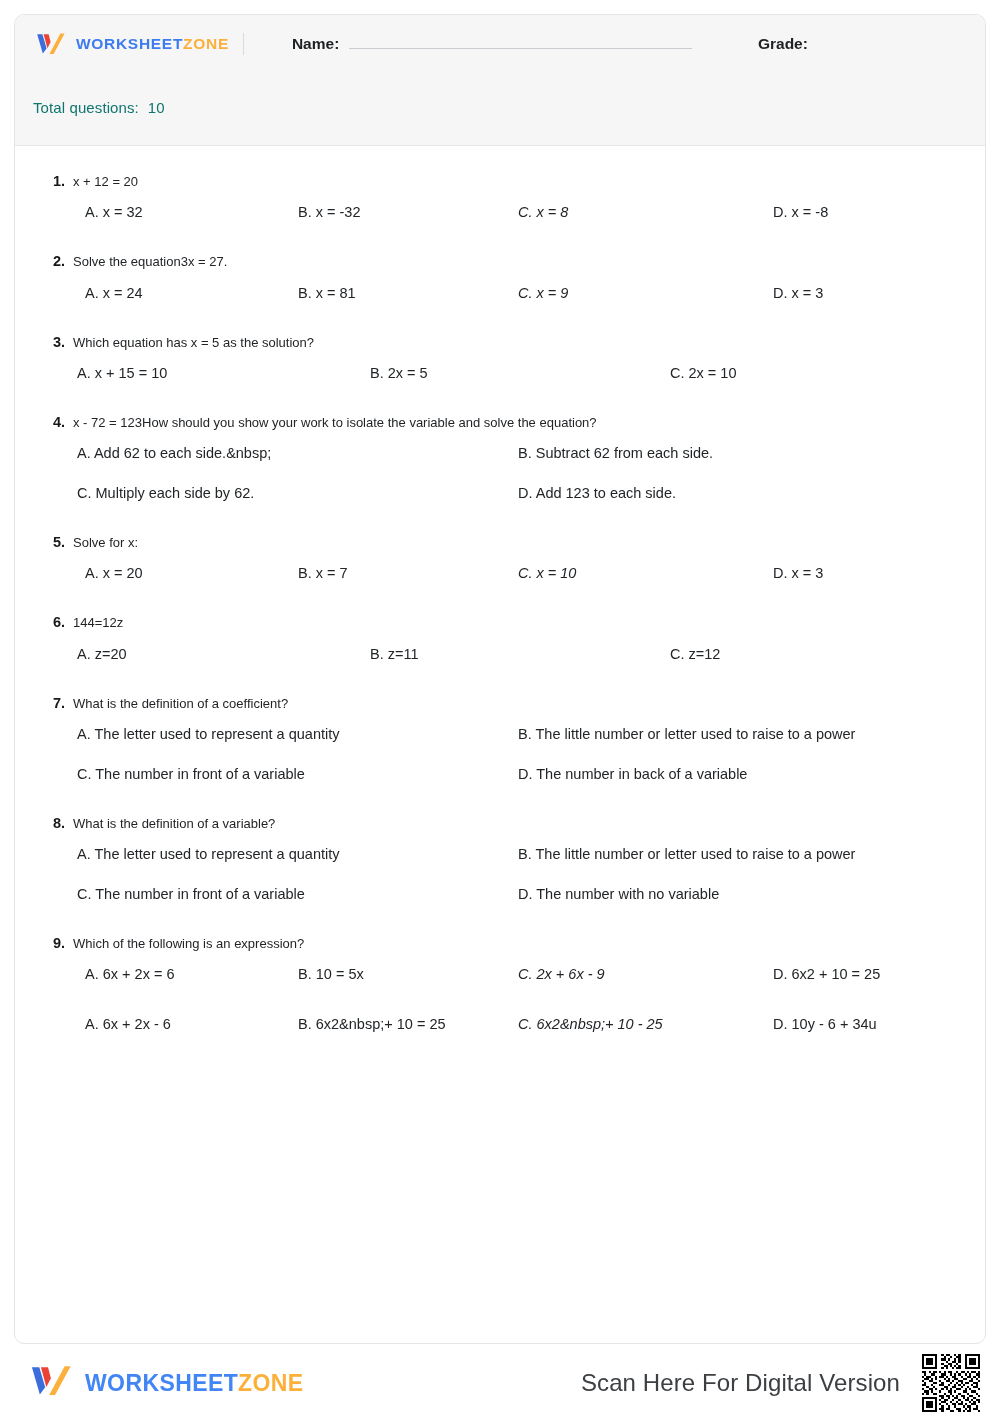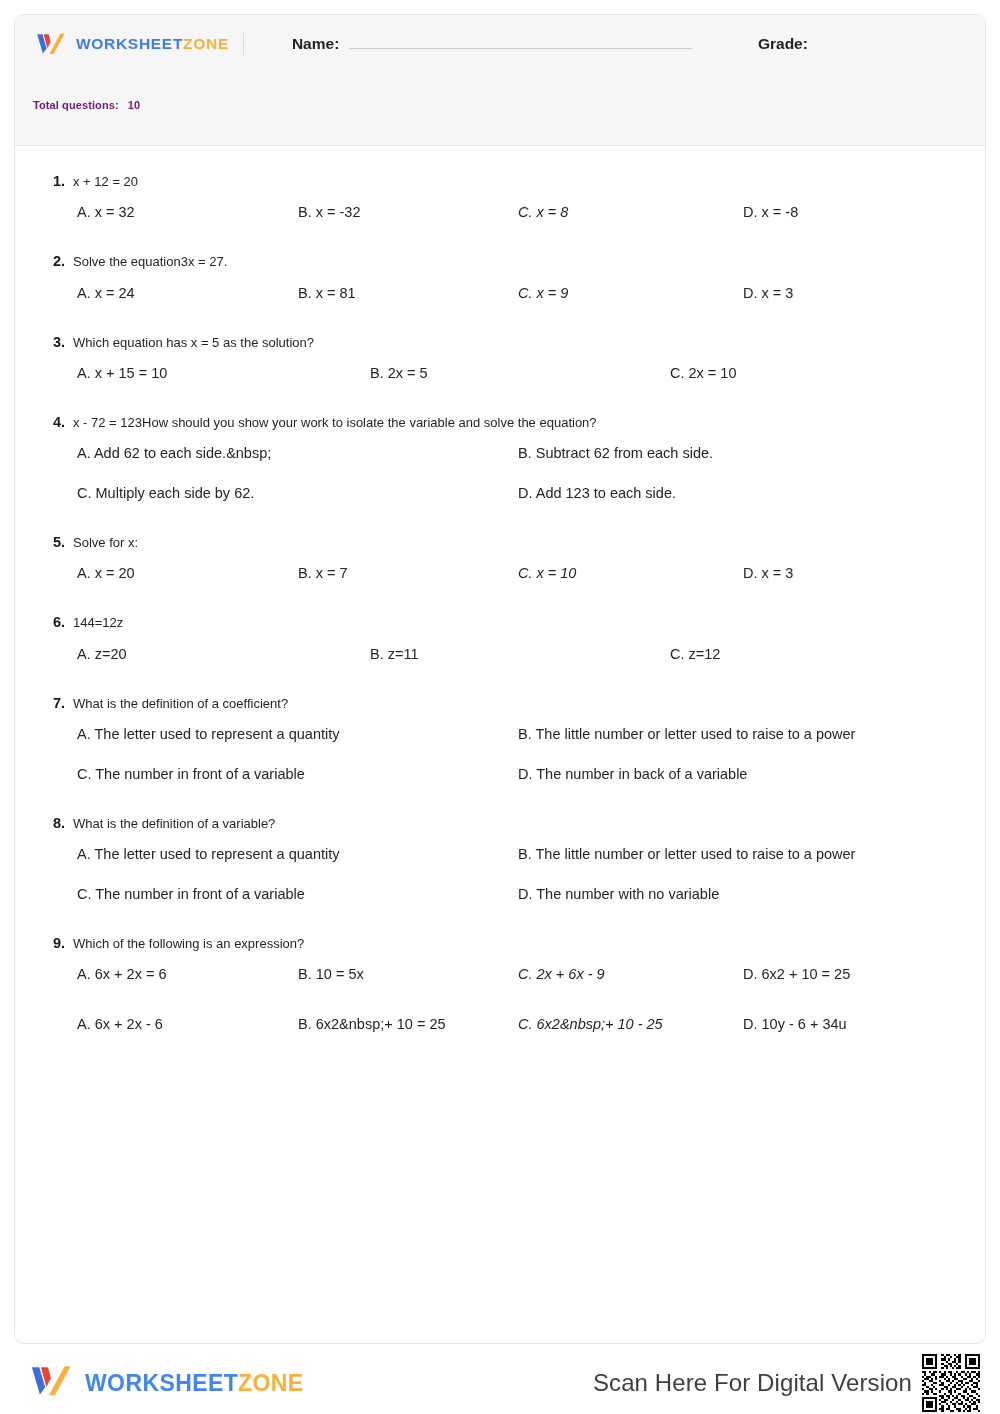--- a/index.html
+++ b/index.html
@@ -78,23 +78,23 @@
   .field-line {
     flex: 1 1 auto;
     border-bottom: 1px solid #c9ccd0;
     height: 14px;
   }
   .field-name { max-width: 400px; }
   .grade-wrap { margin-left: 66px; display:flex; align-items:baseline; }
 
   .total-row {
     padding: 26px 0 0 18px;
-    font-size: 11px;
-    font-weight: 700;
-    color: #701a75;
+    font-size: 15px;
+    font-weight: 400;
+    color: #0f766e;
     letter-spacing: 0.1px;
   }
   .total-row .tq-count { margin-left: 9px; }
 
   
   .questions {
     padding: 27px 20px 0 20px;
   }
   .q {
     margin-bottom: 0;
@@ -128,24 +128,24 @@
   }
   .opt {
     position: absolute;
     top: 0;
     font-size: 14.5px;
     color: #222528;
     white-space: nowrap;
     line-height: 1.25;
   }
   
-  .c0 { left: 4px; }
+  .c0 { left: 12px; }
   .c1 { left: 225px; }
   .c2 { left: 445px; font-style: italic; }
-  .c3 { left: 670px; }
+  .c3 { left: 700px; }
   
   .t0 { left: 4px; }
   .t1 { left: 297px; }
   .t2 { left: 597px; }
   
   .h0 { left: 4px; }
   .h1 { left: 445px; }
 
   .q-gap { height: 10px; }
 
@@ -164,21 +164,21 @@
   .footer-logo { display: flex; align-items: center; gap: 11px; }
   .footer-logo-text {
     font-size: 23px;
     font-weight: 700;
     letter-spacing: 0.4px;
     white-space: nowrap;
   }
   .footer-logo-text .w1 { color: #4285f4; }
   .footer-logo-text .z1 { color: #fbb03b; }
 
-  .footer-right { display: flex; align-items: center; gap: 8px; }
+  .footer-right { display: flex; align-items: center; gap: 20px; }
   .scan-text {
     font-size: 24px;
     color: #3c4043;
     white-space: nowrap;
     letter-spacing: 0.1px;
   }
   .qr {
     width: 62px; height: 62px;
     display: block;
   }

